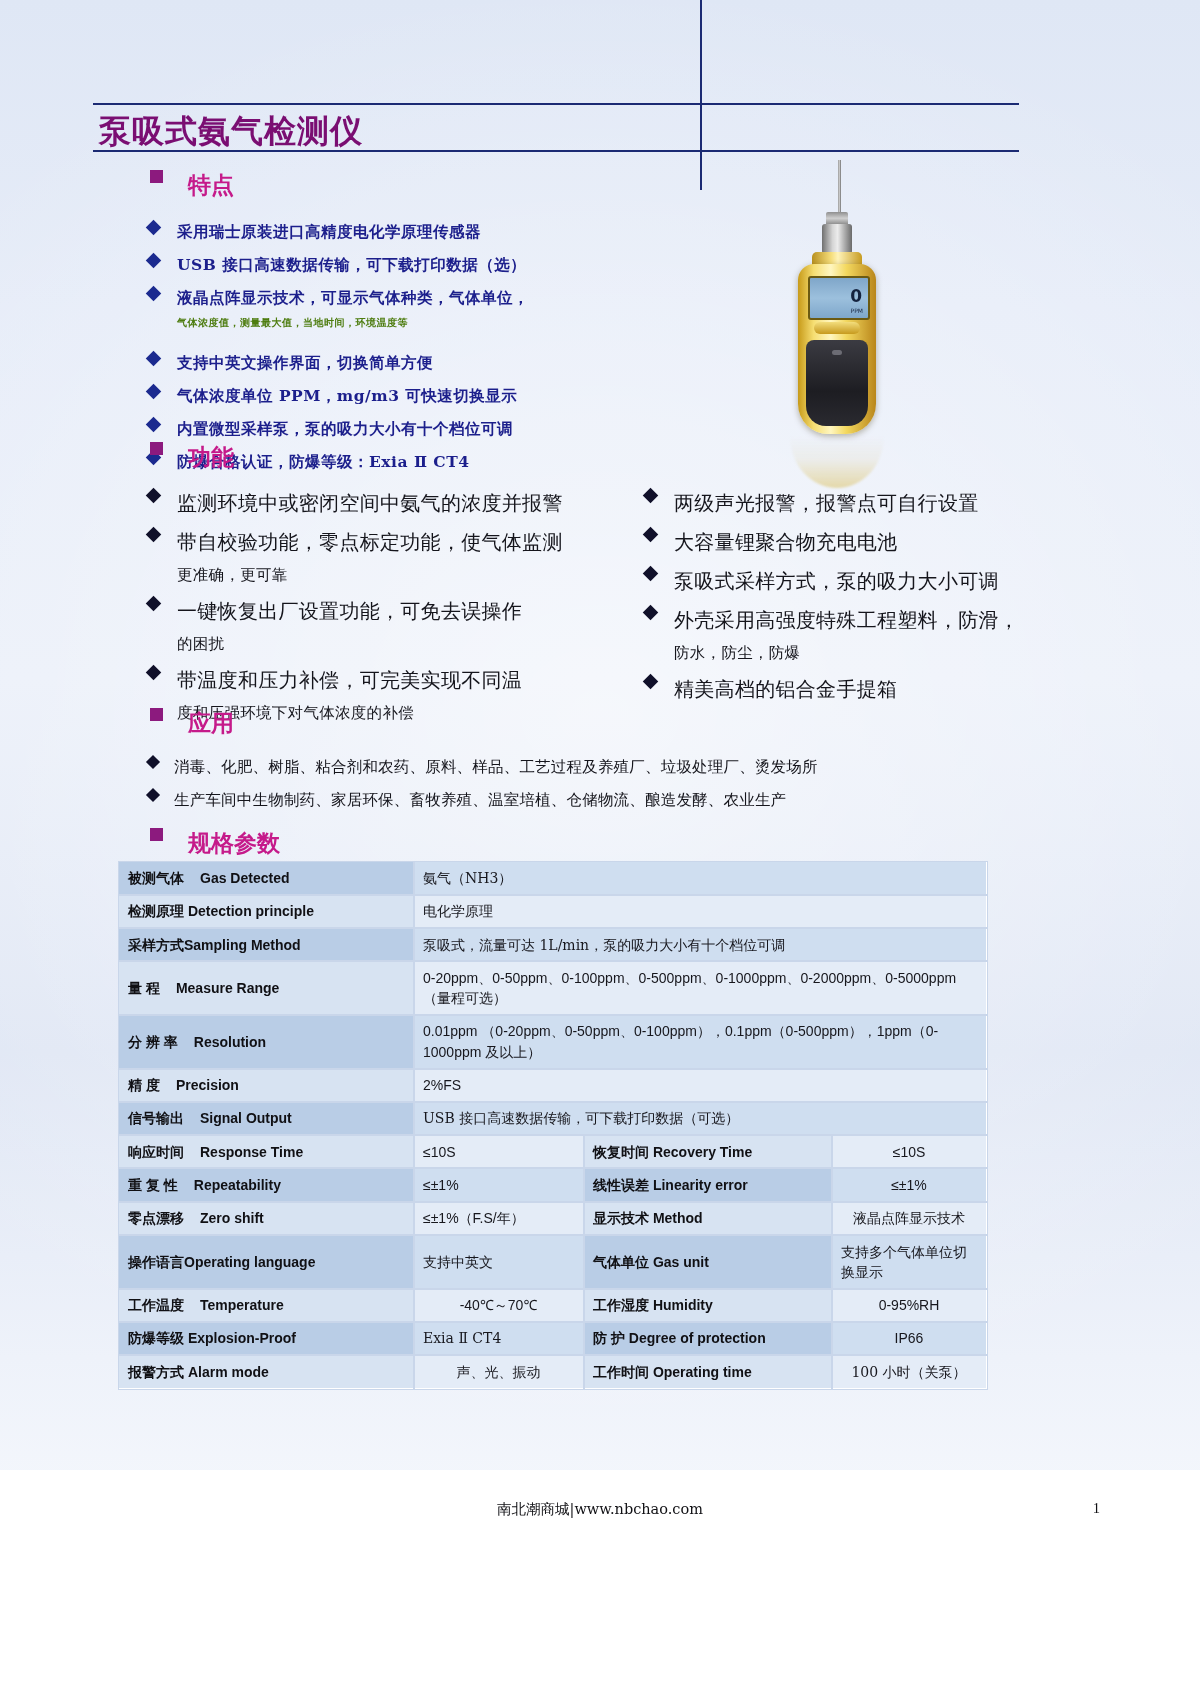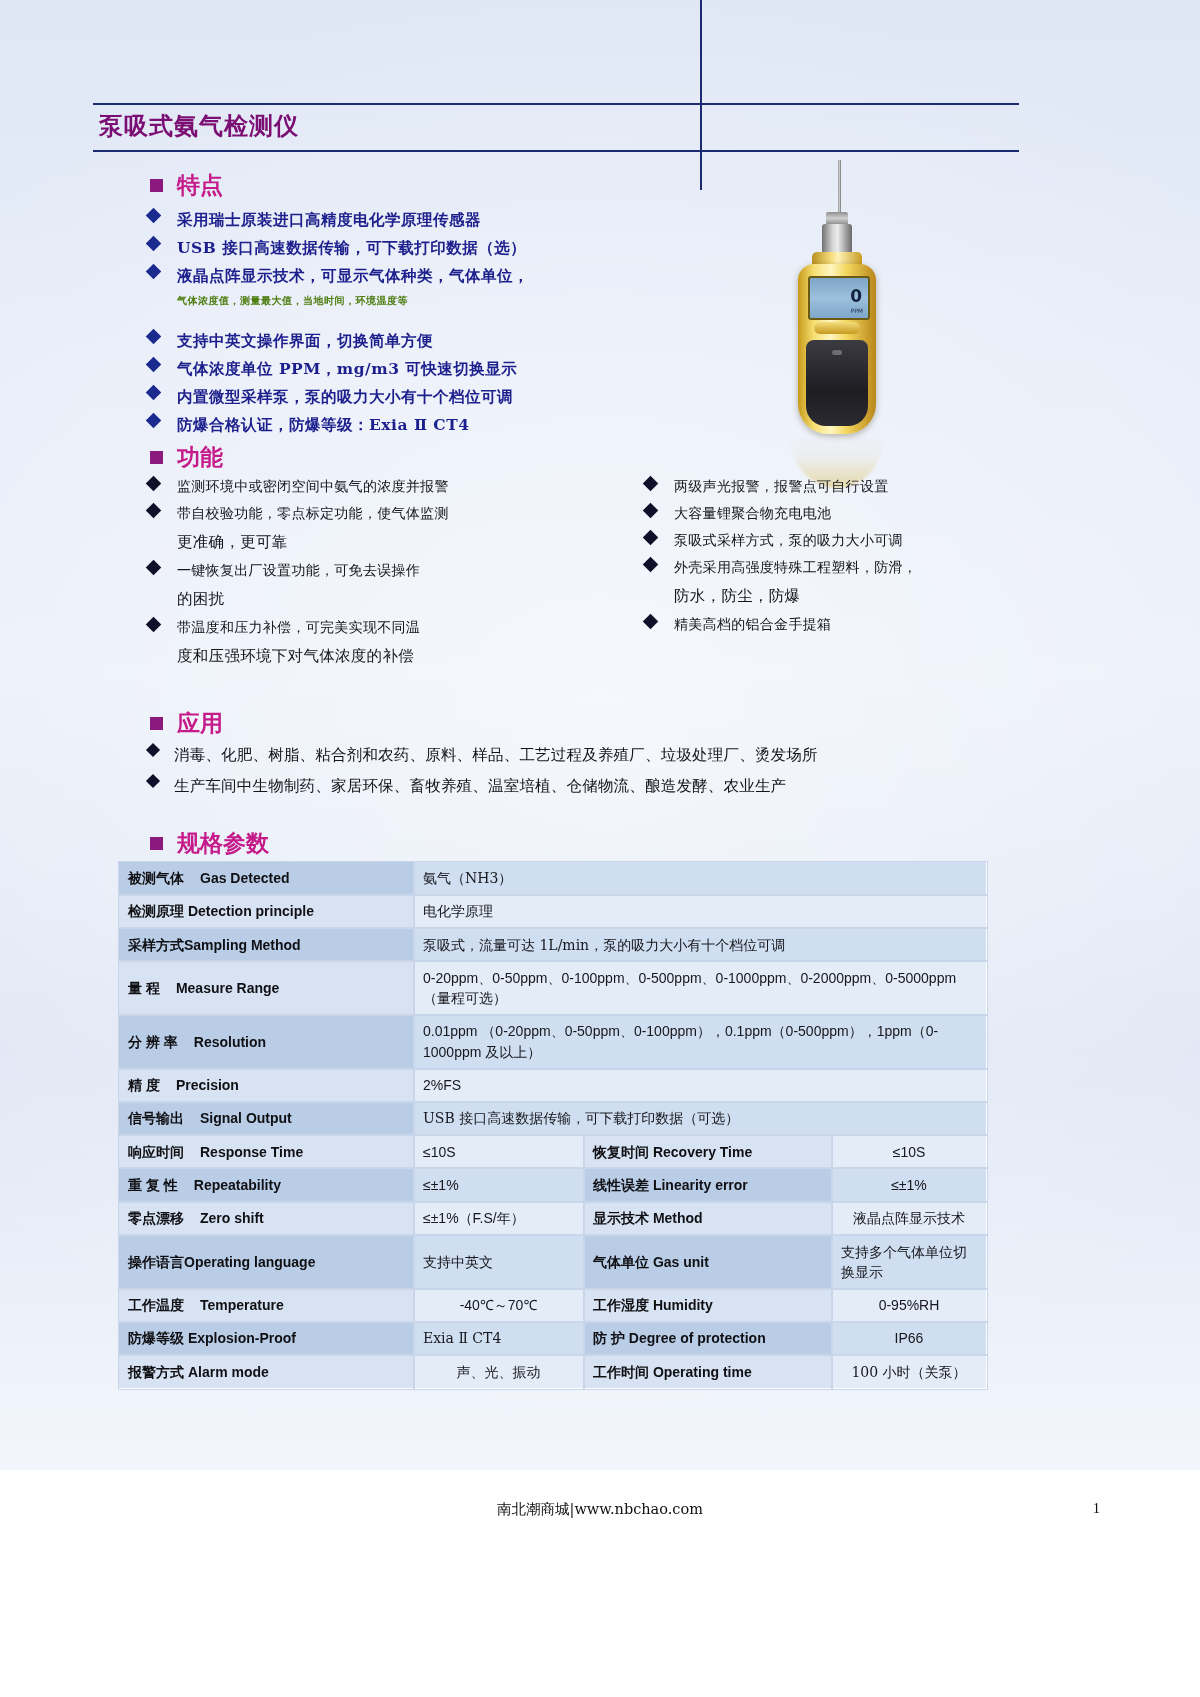--- a/index.html
+++ b/index.html
@@ -37,42 +37,42 @@
     border-top:2px solid #1b2a73;
   }
   .vline{
     position:absolute; left:700px; top:0px; width:0; height:190px;
     border-left:2px solid #1b2a73;
   }
 
   .doc-title{
     position:absolute; left:99px; top:110px;
     font-family:"DejaVu Serif", serif;
-    font-size:24px; font-weight:bold; color:#7a0e72;
+    font-size:32px; font-weight:bold; color:#7a0e72;
     letter-spacing:1px;
     white-space:nowrap;
   }
 
   
   .sect{
     position:absolute;
-    display:flex; align-items:center; gap:14px;
+    display:flex; align-items:flex-start; gap:25px;
     white-space:nowrap;
   }
   .sect .sq{
     width:13px; height:13px; background:#8c1a7e; display:inline-block;
   }
   .sect .txt{
     font-family:"DejaVu Serif", serif;
     font-size:23px; font-weight:bold; color:#c51a8a;
   }
 
   
   .blist{ position:absolute; }
-  .brow{ display:flex; align-items:flex-start; }
+  .brow{ display:flex; align-items:flex-start;margin-top:12px; }
   .dia{
     flex:0 0 auto; width:11px; height:11px; background:#1b2a8f;
     transform:rotate(45deg);
     margin-right:18px;
   }
   .dia.dark{ background:#10102a; }
   .btext{ white-space:nowrap; }
 
   
   .feat .brow{ margin-bottom:7px; }
@@ -86,21 +86,21 @@
     font-family:"DejaVu Serif", serif;
     font-size:10px; font-weight:bold; color:#4d7c0f;
     letter-spacing:0.5px;
     white-space:nowrap;
   }
 
   
   .fun .brow{ margin-bottom:9px; }
   .fun .btext{
     font-family:"DejaVu Serif", serif;
-    font-size:14px; color:#15151c; font-weight:normal;
+    font-size:20px; color:#15151c; font-weight:normal;
     letter-spacing:0.3px;
   }
   .fun .cont{
     margin-left:29px;
     font-family:"DejaVu Serif", serif;
     font-size:15.5px; color:#15151c;
     letter-spacing:0.3px;
     white-space:nowrap;
     margin-bottom:9px;
   }

